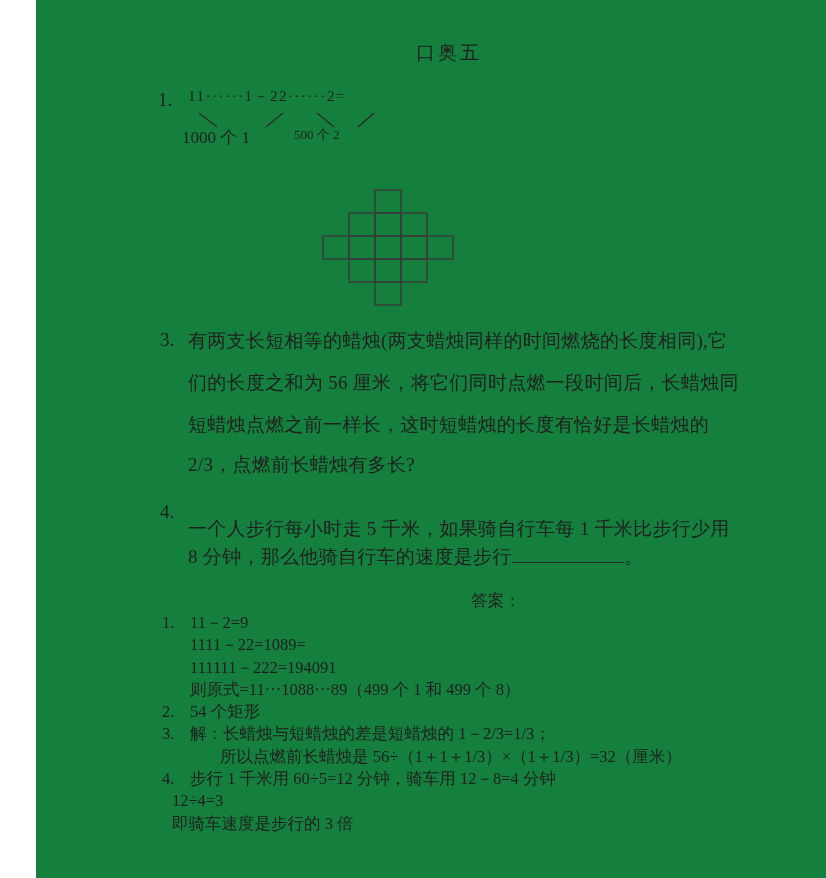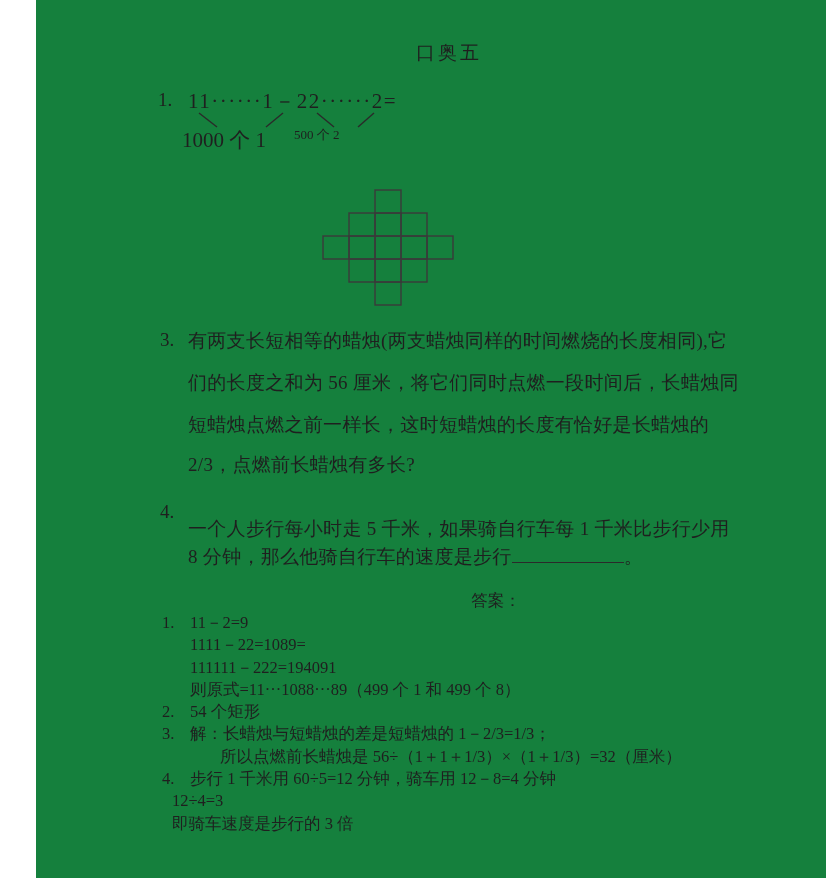--- a/index.html
+++ b/index.html
@@ -12,23 +12,23 @@
     overflow:hidden;
   }
   .title{
     position:absolute;top:40px;left:0;width:100%;
     text-align:center;font-size:19px;font-weight:400;
     letter-spacing:3px;margin:0;
   }
   
   .q1{position:absolute;left:122px;top:87px;width:420px;height:70px;}
   .q1 .qnum{position:absolute;left:0;top:2px;font-size:19px;}
-  .q1 .expr{position:absolute;left:30px;top:0;font-size:21px;letter-spacing:1.5px;}
+  .q1 .expr{position:absolute;left:30px;top:0;font-size:15px;letter-spacing:1.5px;}
   .q1 .braces{position:absolute;left:0;top:25px;}
-  .q1 .lab-l{position:absolute;left:24px;top:39px;font-size:21px;text-align:right;}
+  .q1 .lab-l{position:absolute;left:24px;top:39px;font-size:17px;text-align:right;}
   .q1 .lab-r{position:absolute;left:136px;top:39px;font-size:13px;}
   .tick{stroke:#2a2a2a;stroke-width:1.4;}
   
   .q2{position:absolute;left:122px;top:149px;font-size:19px;white-space:nowrap;}
   .q2 .qnum{display:inline-block;width:30px;}
   .blank{
     display:inline-block;height:1em;vertical-align:baseline;
     border-bottom:1.5px solid #2a2a2a;
   }
   .q2 .blank{width:96px;}

